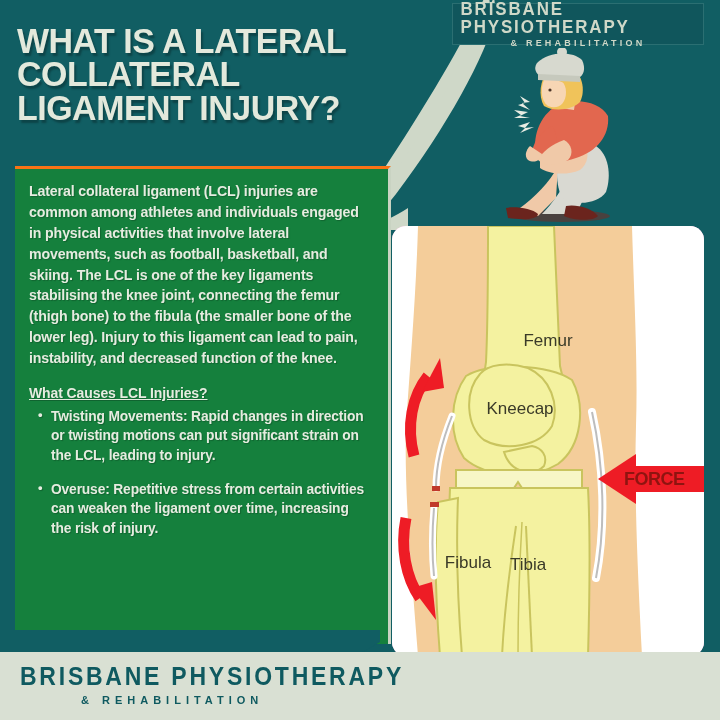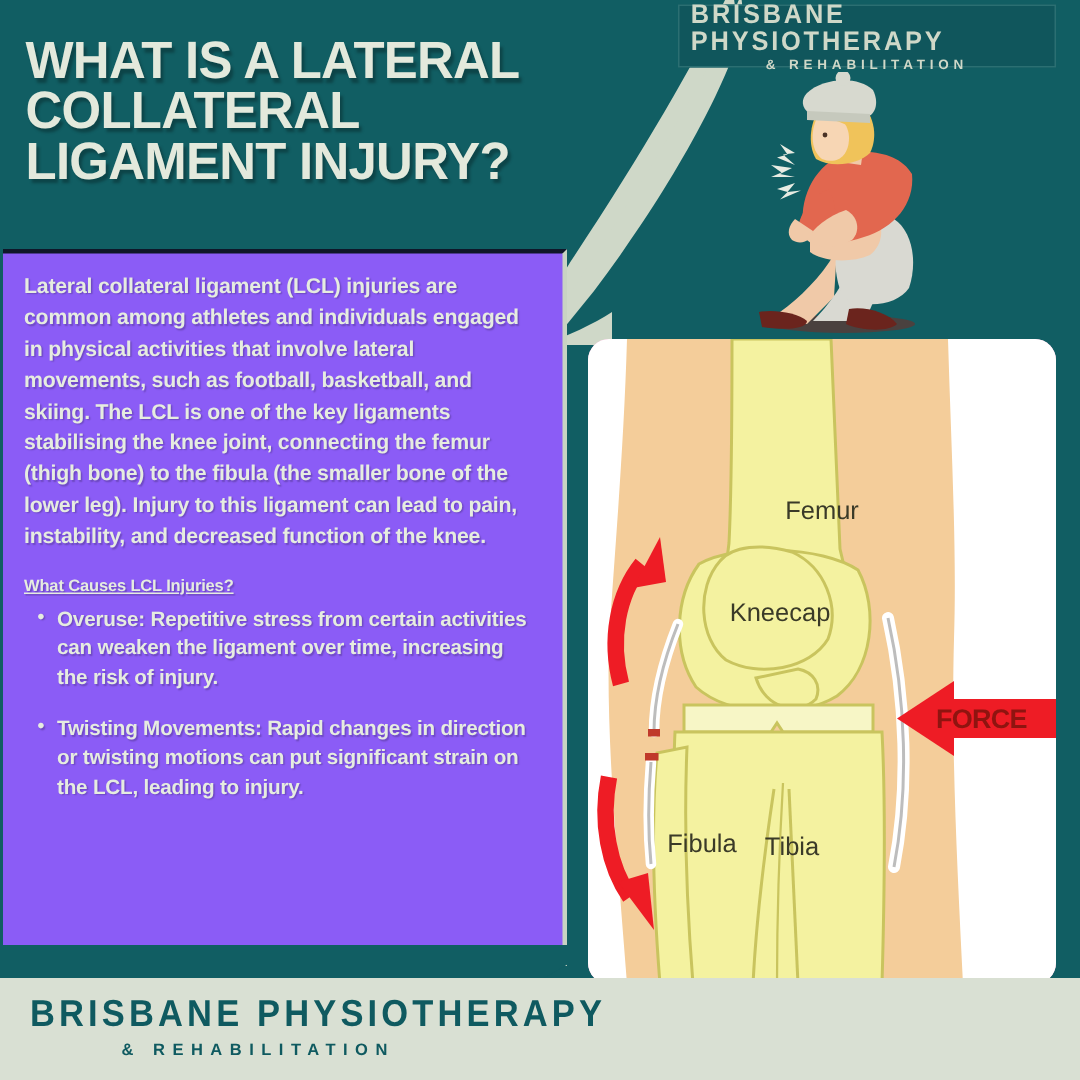--- a/index.html
+++ b/index.html
@@ -43,34 +43,34 @@
     color:#cfd8c8;font-size:9px;font-weight:bold;letter-spacing:3.2px;
     margin-top:3px;line-height:1;
   }
 
   
   .person{position:absolute;left:480px;top:48px;width:180px;height:178px;}
   .person svg{display:block;}
 
   
   .text-panel{
-    position:absolute;left:2px;top:166px;width:376px;height:478px;
-    background:#8b5cf6;
-    border-top:3px solid #0f172a;
+    position:absolute;left:15px;top:166px;width:376px;height:478px;
+    background:#15803d;
+    border-top:3px solid #f97316;
     border-right:3px solid #c9d3c2;
     box-sizing:border-box;
   }
   .text-panel-inner{padding:12px 16px 0 14px;}
   .para{
     color:#e6ece0;font-size:14.2px;line-height:1.47;font-weight:bold;
     margin:0 0 16px 0;letter-spacing:-0.15px;
     text-shadow:1px 1px 1px rgba(0,0,0,0.22);
   }
   .causes-h{
-    color:#e6ece0;font-size:11px;font-weight:bold;
+    color:#e6ece0;font-size:14px;font-weight:bold;
     text-decoration:underline;margin:0 0 6px 0;letter-spacing:-0.1px;
     text-shadow:1px 1px 1px rgba(0,0,0,0.22);
   }
   ul.bullets{margin:0;padding:0 0 0 22px;list-style:none;}
   ul.bullets li{
     color:#e6ece0;font-size:13.8px;line-height:1.42;font-weight:bold;
     margin-bottom:14px;position:relative;letter-spacing:-0.15px;
     text-shadow:1px 1px 1px rgba(0,0,0,0.22);
   }
   ul.bullets li:before{
@@ -180,22 +180,22 @@
         <path d="M38 78 L 50 74 L 45 80 L 54 79 L 40 85 L 45 80 Z"></path>
       </g>
     </svg>
   </div>
 
   <div class="text-panel">
     <div class="text-panel-inner">
       <p class="para">Lateral collateral ligament (LCL) injuries are common among athletes and individuals engaged in physical activities that involve lateral movements, such as football, basketball, and skiing. The LCL is one of the key ligaments stabilising the knee joint, connecting the femur (thigh bone) to the fibula (the smaller bone of the lower leg). Injury to this ligament can lead to pain, instability, and decreased function of the knee.</p>
       <div class="causes-h">What Causes LCL Injuries?</div>
       <ul class="bullets">
+        <li>Twisting Movements: Rapid changes in direction or twisting motions can put significant strain on the LCL, leading to injury.</li>
         <li>Overuse: Repetitive stress from certain activities can weaken the ligament over time, increasing the risk of injury.</li>
-        <li>Twisting Movements: Rapid changes in direction or twisting motions can put significant strain on the LCL, leading to injury.</li>
       </ul>
     </div>
   </div>
 
   <div class="knee-panel">
     <svg width="312" height="430" viewBox="0 0 312 430">
       <rect width="312" height="430" fill="#ffffff"></rect>
 
       <path d="M26 0 C 24 70, 18 140, 14 200 C 12 270, 20 350, 26 430 L 250 430 C 246 350, 242 270, 244 200 C 246 140, 242 70, 240 0 Z" fill="#f4cd9a"></path>
 

